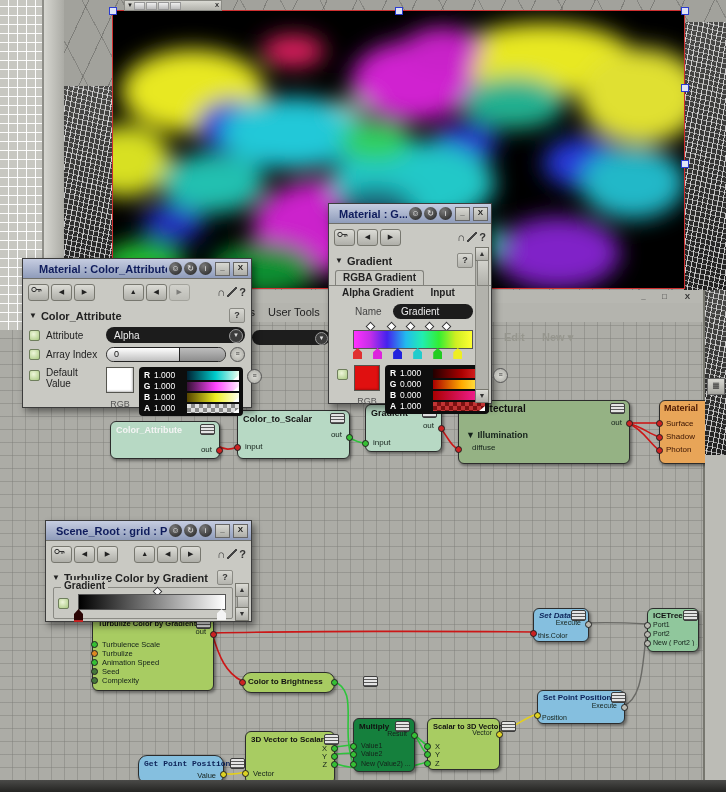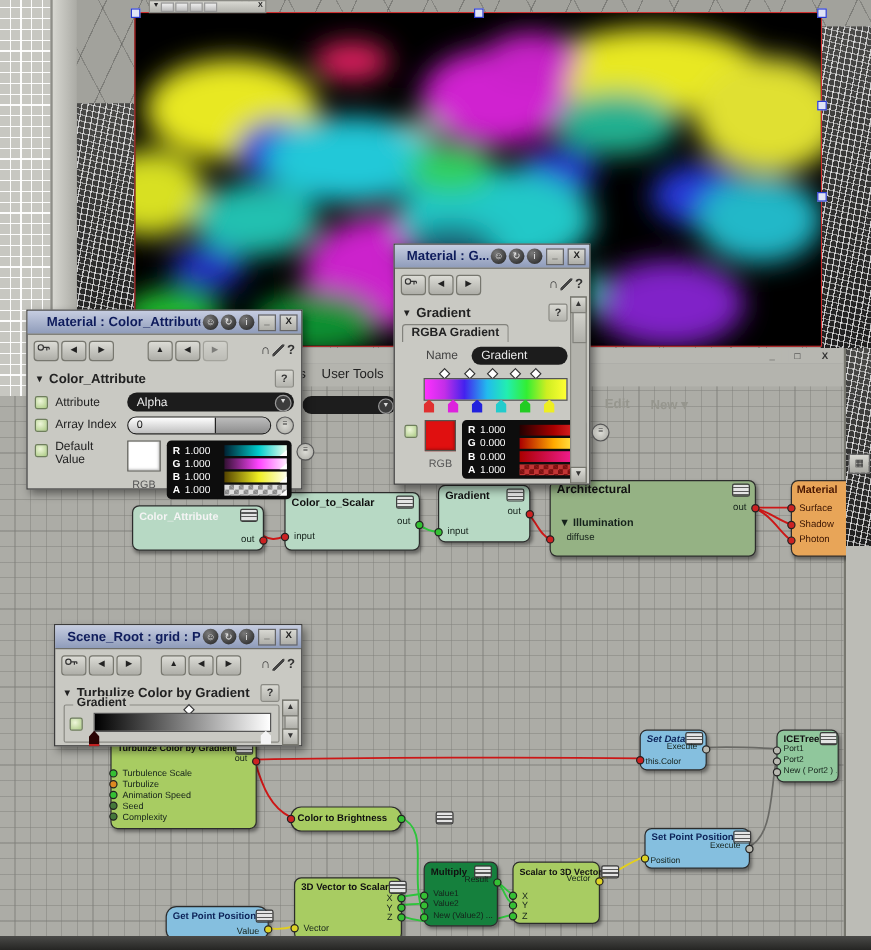--- a/index.html
+++ b/index.html
@@ -359,21 +359,21 @@
     <span class="pdot d-yellow" style="right:-4px;top:12px;"></span>
     <span class="plabel l" style="top:23px;font-size:7.5px;">X</span>
     <span class="pdot d-green" style="left:-4px;top:24px;"></span>
     <span class="plabel l" style="top:31px;font-size:7.5px;">Y</span>
     <span class="pdot d-green" style="left:-4px;top:32px;"></span>
     <span class="plabel l" style="top:40px;font-size:7.5px;">Z</span>
     <span class="pdot d-green" style="left:-4px;top:41px;"></span>
   </div>
 
   <div class="node" style="left:138px;top:755px;width:84px;height:27px;background:#85bfdf;border-radius:9px;">
-    <div class="nhead" style="padding-top:2px;">
+    <div class="nhead" style="padding-top:2px;font-family:Liberation Mono, monospace;">
         <span class="ntitle t-navy" style="font-size:8px;">Get Point Position</span>
       <span class="nham"></span>
       </div>
     <span class="plabel r" style="bottom:3px;font-size:7.5px;">Value</span>
     <span class="pdot d-yellow" style="right:-4px;top:15px;"></span>
   </div>
 
   <div class="node" style="left:533px;top:608px;width:54px;height:32px;background:#85bfdf;">
     <div class="nhead" style="padding-top:1px;">
         <span class="ntitle t-navy" style="font-size:8px;font-style:italic;">Set Data</span>
@@ -518,20 +518,24 @@
       <span style="font-weight:bold;font-size:11px;color:#333;">?</span>
     </div>
     <div class="psection" style="padding-right:18px;">
       <span style="font-size:8px;margin-right:4px;">▼</span>
       <span>Gradient</span>
       <span class="phelp">?</span>
     </div>
     <div style="padding:0 14px 0 6px;">
       <span class="tab">RGBA Gradient</span>
     </div>
+    <div style="padding:1px 14px 2px 6px;border-top:1px solid #82827c;">
+      <span class="tab2">Alpha Gradient</span>
+      <span class="tab2">Input</span>
+    </div>
     <div class="prow" style="padding:4px 18px 0 26px;">
       <span style="width:38px;color:#444;">Name</span>
       <span class="pill-dark" style="height:15px;">
         <span>Gradient</span>
       </span>
     </div>
     <div style="position:relative;height:36px;margin:4px 20px 0 24px;">
       <span class="diamond" style="left:12%;top:0;"></span>
       <span class="diamond" style="left:30%;top:0;"></span>
       <span class="diamond" style="left:46%;top:0;"></span>

